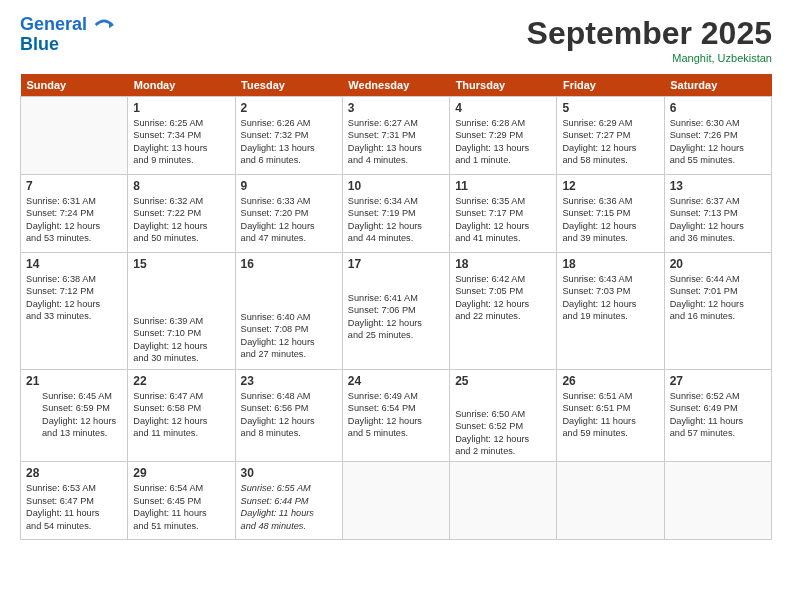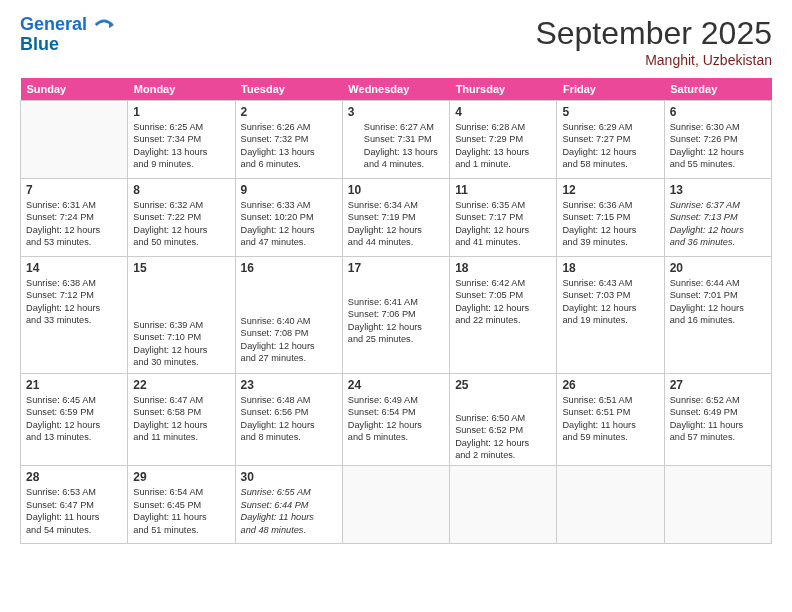--- a/index.html
+++ b/index.html
@@ -38,35 +38,35 @@
     .logo-icon {
       width: 20px;
       height: 20px;
       margin-left: 2px;
     }
     .title-block {
       text-align: right;
     }
     .month-title {
       font-size: 32px;
-      font-weight: normal;
+      font-weight: bold;
       color: #333;
       margin-left: 42px;
     }
     .subtitle {
-      font-size: 14px;
-      color: #7f1d1d;
+      font-size: 11px;
+      color: #15803d;
     }
     table {
       width: 100%;
       border-collapse: collapse;
       font-size: 10px;
     }
     thead tr th {
-      background-color: #ec4899;
+      background-color: #c2410c;
       color: #fff;
       padding: 5px 6px;
       text-align: left;
       font-size: 11px;
       font-weight: bold;
     }
     tbody tr td {
       border: 1px solid #ccc;
       vertical-align: top;
       padding: 4px 5px;
@@ -138,21 +138,21 @@
           </td>
           <td>
             <span class="day-num">2</span>
             <div class="day-info" style="white-space: pre-line;">Sunrise: 6:26 AM
 Sunset: 7:32 PM
 Daylight: 13 hours
 and 6 minutes.</div>
           </td>
           <td>
             <span class="day-num">3</span>
-            <div class="day-info" style="white-space: pre-line; margin-left: 16px;">Sunrise: 6:27 AM
+            <div class="day-info" style="white-space: pre-line;">Sunrise: 6:27 AM
 Sunset: 7:31 PM
 Daylight: 13 hours
 and 4 minutes.</div>
           </td>
           <td>
             <span class="day-num">4</span>
             <div class="day-info" style="white-space: pre-line;">Sunrise: 6:28 AM
 Sunset: 7:29 PM
 Daylight: 13 hours
 and 1 minute.</div>
@@ -183,21 +183,21 @@
           <td>
             <span class="day-num">8</span>
             <div class="day-info" style="white-space: pre-line;">Sunrise: 6:32 AM
 Sunset: 7:22 PM
 Daylight: 12 hours
 and 50 minutes.</div>
           </td>
           <td>
             <span class="day-num">9</span>
             <div class="day-info" style="white-space: pre-line;">Sunrise: 6:33 AM
-Sunset: 10:20 PM
+Sunset: 7:20 PM
 Daylight: 12 hours
 and 47 minutes.</div>
           </td>
           <td>
             <span class="day-num">10</span>
             <div class="day-info" style="white-space: pre-line;">Sunrise: 6:34 AM
 Sunset: 7:19 PM
 Daylight: 12 hours
 and 44 minutes.</div>
           </td>
@@ -210,21 +210,21 @@
           </td>
           <td>
             <span class="day-num">12</span>
             <div class="day-info" style="white-space: pre-line;">Sunrise: 6:36 AM
 Sunset: 7:15 PM
 Daylight: 12 hours
 and 39 minutes.</div>
           </td>
           <td>
             <span class="day-num">13</span>
-            <div class="day-info" style="white-space: pre-line; font-style: italic;">Sunrise: 6:37 AM
+            <div class="day-info" style="white-space: pre-line;">Sunrise: 6:37 AM
 Sunset: 7:13 PM
 Daylight: 12 hours
 and 36 minutes.</div>
           </td>
         </tr>
         <tr>
           <td>
             <span class="day-num">14</span>
             <div class="day-info" style="white-space: pre-line;">Sunrise: 6:38 AM
 Sunset: 7:12 PM
@@ -270,21 +270,21 @@
             <span class="day-num">20</span>
             <div class="day-info" style="white-space: pre-line;">Sunrise: 6:44 AM
 Sunset: 7:01 PM
 Daylight: 12 hours
 and 16 minutes.</div>
           </td>
         </tr>
         <tr>
           <td>
             <span class="day-num">21</span>
-            <div class="day-info" style="white-space: pre-line;">Sunrise: 6:45 AM
+            <div class="day-info" style="white-space: pre-line; margin-left: 16px;">Sunrise: 6:45 AM
 Sunset: 6:59 PM
 Daylight: 12 hours
 and 13 minutes.</div>
           </td>
           <td>
             <span class="day-num">22</span>
             <div class="day-info" style="white-space: pre-line;">Sunrise: 6:47 AM
 Sunset: 6:58 PM
 Daylight: 12 hours
 and 11 minutes.</div>

